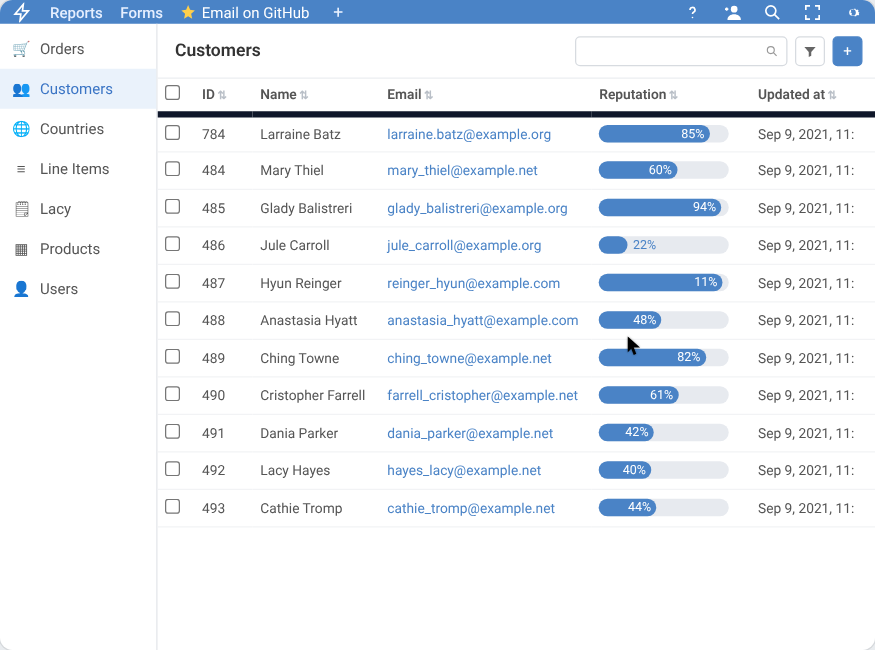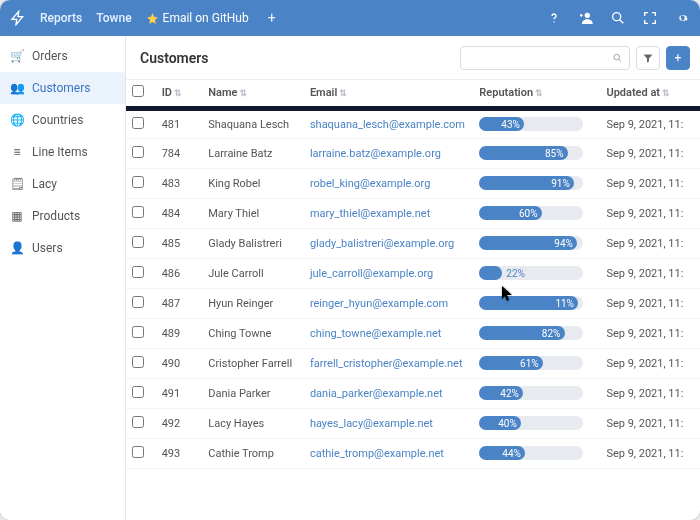--- a/index.html
+++ b/index.html
@@ -1,19 +1,19 @@
 <!DOCTYPE html>
 <html><head>
 <meta charset="utf-8">
 <style>
   * { box-sizing: border-box; margin: 0; padding: 0; }
   html, body { width: 700px; height: 520px; overflow: hidden; font-family: -apple-system, BlinkMacSystemFont, "Segoe UI", Roboto, Arial, sans-serif; font-size: 12px; color: #444; background: #e9ecef; }
   .app { width: 700px; height: 520px; display: flex; flex-direction: column; background: #fff; border-radius: 10px; box-shadow: 0 0 0 1px rgba(0,0,0,.08); overflow: hidden; }
   
-  .topbar { background: #4a83c6; height: 36px; display: flex; align-items: center; padding: 0 10px; color: #fff; }
+  .topbar { background: #4a83c6; height: 19px; display: flex; align-items: center; padding: 0 10px; color: #fff; }
   .topbar .nav { display: flex; align-items: center; gap: 14px; }
   .topbar .nav a { color: #e6efff; text-decoration: none; font-weight: 500; cursor: pointer; }
   .topbar .star-label { display: inline-flex; align-items: center; gap: 4px; color: #fff; }
   .topbar .right { margin-left: auto; display: flex; align-items: center; gap: 16px; }
   .topbar .ico { width: 16px; height: 16px; display: inline-flex; align-items: center; justify-content: center; color: #eaf2ff; cursor: pointer; }
   .topbar svg, .sidebar svg { display: block; }
   .plus-chip { width: 18px; height: 18px; border-radius: 3px; display: inline-flex; align-items: center; justify-content: center; color: #eaf2ff; font-size: 14px; line-height: 1; cursor: pointer; }
   
   .body { flex: 1; display: flex; min-height: 0; }
   .sidebar { width: 126px; border-right: 1px solid #e4e6ea; padding-top: 4px; }
@@ -61,21 +61,21 @@
 <div class="app">
 
   <div class="topbar">
     <div class="nav">
       <span class="ico">
         <svg width="16" height="16" viewBox="0 0 24 24" fill="none" stroke="white" stroke-width="2">
             <path d="M13 2 3 14h7l-1 8 10-12h-7l1-8z"></path>
           </svg>
       </span>
       <a>Reports</a>
-      <a>Towne</a>
+      <a>Forms</a>
       <span class="star-label">
         <svg width="13" height="13" viewBox="0 0 24 24" fill="#ffcf4b">
             <path d="M12 2l2.9 6.9L22 10l-5.5 4.7L18 22l-6-3.6L6 22l1.5-7.3L2 10l7.1-1.1z"></path>
           </svg>
         <span>Email on GitHub</span>
       </span>
       <span class="plus-chip">+</span>
     </div>
     <div class="right">
       <span class="ico">
@@ -177,59 +177,33 @@
               <th><span>ID</span><span class="sort-caret">⇅</span></th>
               <th><span>Name</span><span class="sort-caret">⇅</span></th>
               <th><span>Email</span><span class="sort-caret">⇅</span></th>
               <th><span>Reputation</span><span class="sort-caret">⇅</span></th>
               <th><span>Updated at</span><span class="sort-caret">⇅</span></th>
             </tr>
           </thead>
           <tbody id="rows">
               <tr>
                 <td><input type="checkbox" style=""></td>
-                <td>481</td>
-                <td>Shaquana Lesch</td>
-                <td><a class="mail">shaquana_lesch@example.com</a></td>
-                <td>
-                  <div class="rep-bar">
-                    <div class="rep-fill" style="width:43%"></div>
-                    <span class="rep-label " style="left:39%;transform:translateX(-100%)">43%</span>
-                  </div>
-                </td>
-                <td>Sep 9, 2021, 11:</td>
-              </tr>
-              <tr>
-                <td><input type="checkbox" style=""></td>
                 <td>784</td>
                 <td>Larraine Batz</td>
                 <td><a class="mail">larraine.batz@example.org</a></td>
                 <td>
                   <div class="rep-bar">
                     <div class="rep-fill" style="width:85%"></div>
                     <span class="rep-label " style="left:81%;transform:translateX(-100%)">85%</span>
                   </div>
                 </td>
                 <td>Sep 9, 2021, 11:</td>
               </tr>
               <tr>
                 <td><input type="checkbox" style=""></td>
-                <td>483</td>
-                <td>King Robel</td>
-                <td><a class="mail">robel_king@example.org</a></td>
-                <td>
-                  <div class="rep-bar">
-                    <div class="rep-fill" style="width:91%"></div>
-                    <span class="rep-label " style="left:87%;transform:translateX(-100%)">91%</span>
-                  </div>
-                </td>
-                <td>Sep 9, 2021, 11:</td>
-              </tr>
-              <tr>
-                <td><input type="checkbox" style=""></td>
                 <td>484</td>
                 <td>Mary Thiel</td>
                 <td><a class="mail">mary_thiel@example.net</a></td>
                 <td>
                   <div class="rep-bar">
                     <div class="rep-fill" style="width:60%"></div>
                     <span class="rep-label " style="left:56%;transform:translateX(-100%)">60%</span>
                   </div>
                 </td>
                 <td>Sep 9, 2021, 11:</td>
@@ -262,20 +236,33 @@
               </tr>
               <tr>
                 <td><input type="checkbox" style=""></td>
                 <td>487</td>
                 <td>Hyun Reinger</td>
                 <td><a class="mail">reinger_hyun@example.com</a></td>
                 <td>
                   <div class="rep-bar">
                     <div class="rep-fill" style="width:95%"></div>
                     <span class="rep-label " style="left:91%;transform:translateX(-100%)">11%</span>
+                  </div>
+                </td>
+                <td>Sep 9, 2021, 11:</td>
+              </tr>
+              <tr>
+                <td><input type="checkbox" style=""></td>
+                <td>488</td>
+                <td>Anastasia Hyatt</td>
+                <td><a class="mail">anastasia_hyatt@example.com</a></td>
+                <td>
+                  <div class="rep-bar">
+                    <div class="rep-fill" style="width:48%"></div>
+                    <span class="rep-label " style="left:44%;transform:translateX(-100%)">48%</span>
                   </div>
                 </td>
                 <td>Sep 9, 2021, 11:</td>
               </tr>
               <tr>
                 <td><input type="checkbox" style=""></td>
                 <td>489</td>
                 <td>Ching Towne</td>
                 <td><a class="mail">ching_towne@example.net</a></td>
                 <td>

